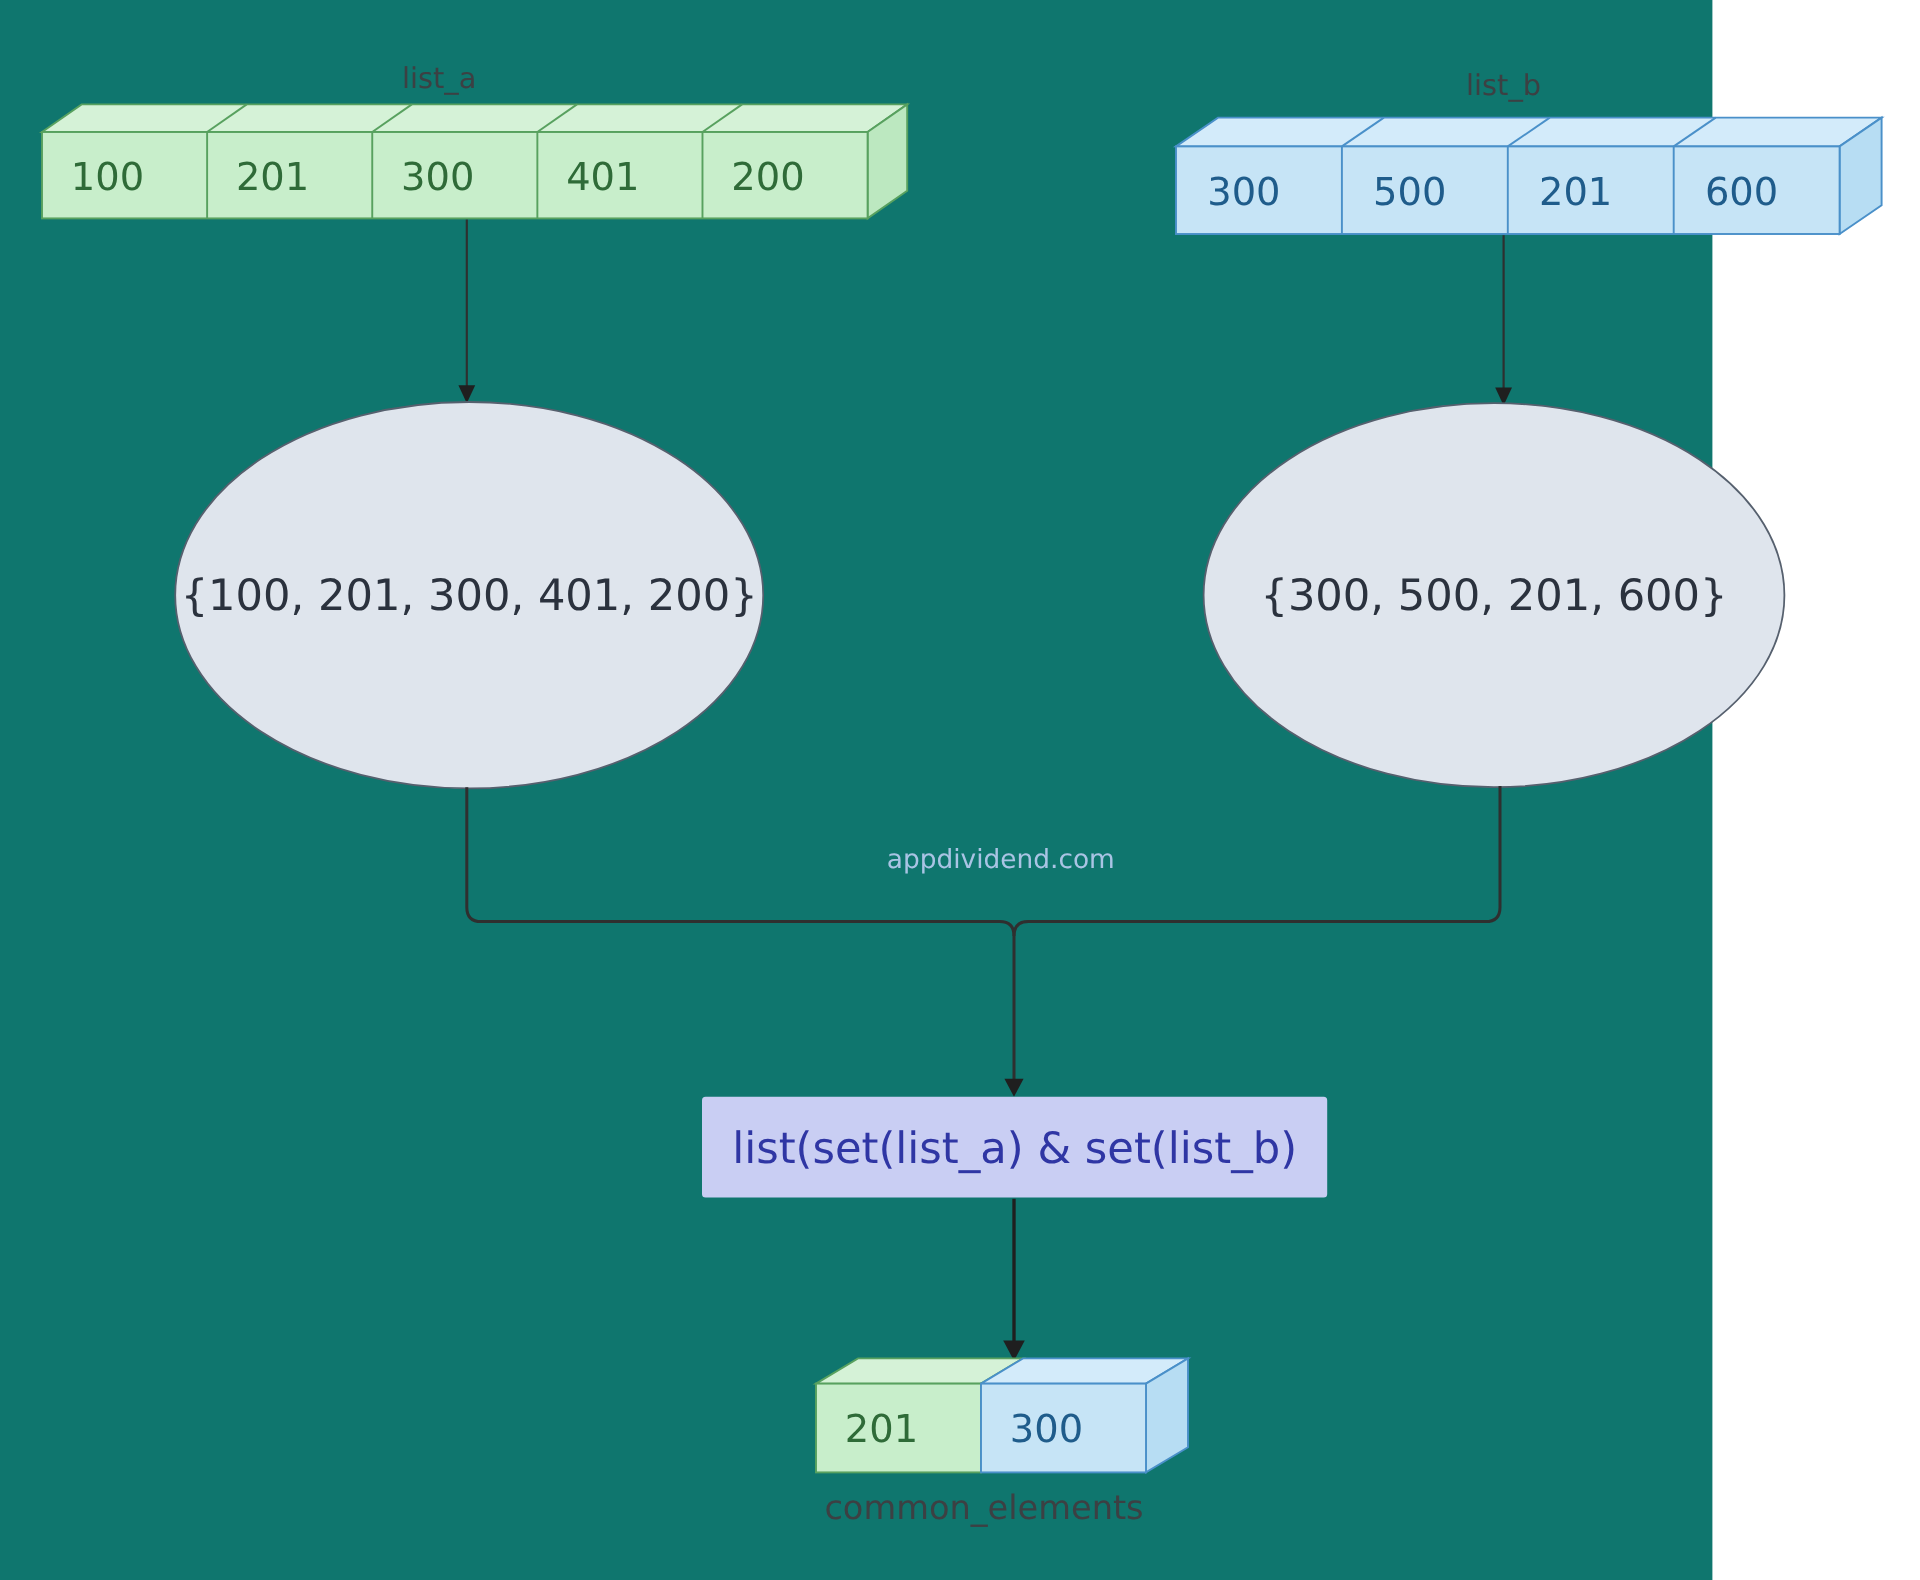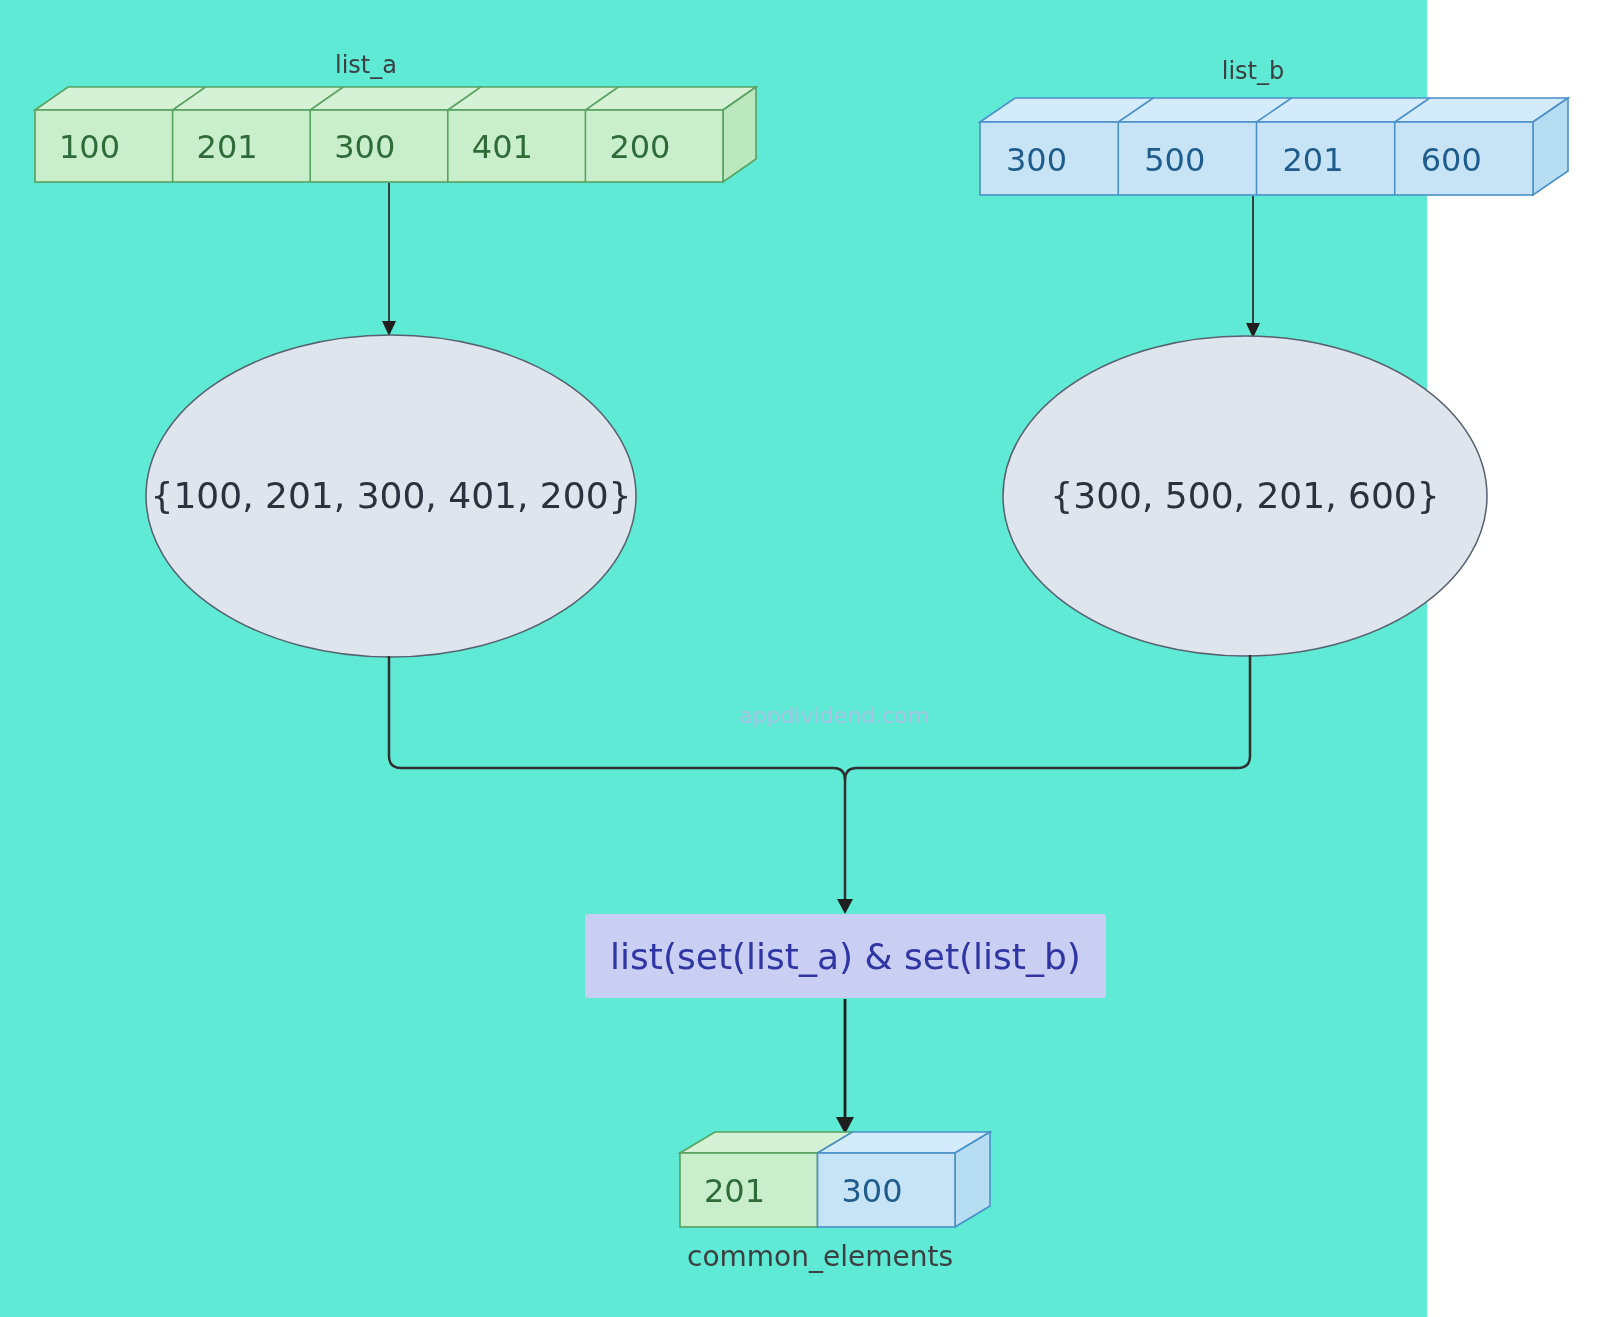--- a/index.html
+++ b/index.html
@@ -4,21 +4,21 @@
 <style>
   html, body {
     margin: 0;
     padding: 0;
     background: #ffffff;
   }
   .page {
     width: 1427px;
     height: 1317px;
     position: relative;
-    background: #5eead4;
+    background: #0f766e;
     font-family: "DejaVu Sans", "Liberation Sans", sans-serif;
   }
   svg { display: block; }
 
   
   .a-front { fill: #c8eecb; stroke: #58a15f; stroke-width: 1.6; }
   .a-top   { fill: #d5f2d7; stroke: #58a15f; stroke-width: 1.6; }
   .a-side  { fill: #bce8c0; stroke: #58a15f; stroke-width: 1.6; }
   .a-div   { stroke: #58a15f; stroke-width: 1.6; }
   .a-text  { fill: #2f6b38; font-size: 32px; }

